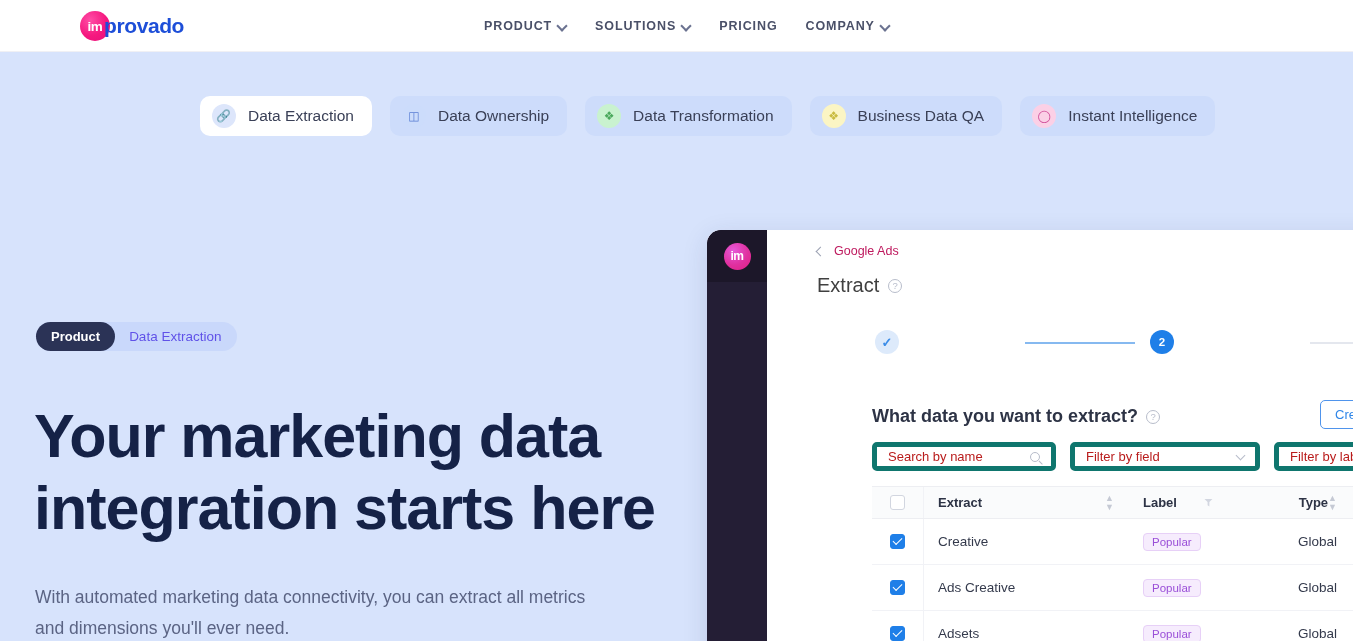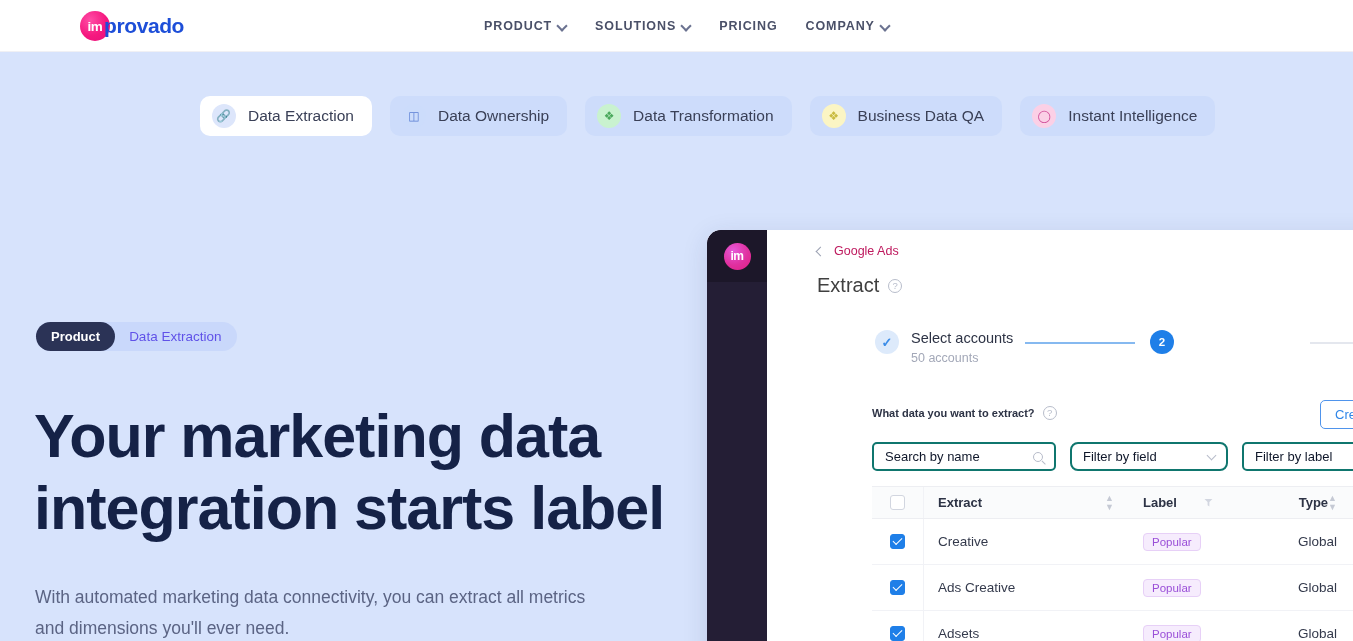--- a/index.html
+++ b/index.html
@@ -209,44 +209,44 @@
   .step-line {
     position: absolute; height: 1.6px; top: 12px;
   }
   .line-1 { left: 150px; width: 110px; background: #86b9f0; }
   .line-2 { left: 435px; width: 100px; background: #e4e7ee; }
 
   .section-q {
     position: absolute; left: 105px; top: 176px;
     display: flex; align-items: center; gap: 8px;
   }
-  .section-q-label { font-size: 11px; font-weight: 700; color: #2d3345; }
+  .section-q-label { font-size: 18px; font-weight: 700; color: #2d3345; }
 
   .create-tpl {
     position: absolute; left: 553px; top: 170px;
     height: 29px; padding: 0 14px;
     border: 1px solid #4f94ec; border-radius: 5px;
     background: #ffffff; color: #2f86e8;
     font-size: 13px; display: flex; align-items: center;
     cursor: pointer; white-space: nowrap;
     font-family: "Liberation Sans", sans-serif;
   }
 
   .filters {
     position: absolute; left: 105px; top: 212px;
     display: flex; gap: 14px;
   }
   .fld {
-    height: 29px; border: 2px solid #0f766e; border-radius: 5px;
+    height: 29px; border: 5px solid #0f766e; border-radius: 5px;
     background: #fff; display: flex; align-items: center;
     padding: 0 11px; justify-content: space-between;
-    font-size: 13px; color: #0f172a; cursor: text;
+    font-size: 13px; color: #b91c1c; cursor: text;
   }
   .fld-search { width: 184px; }
-  .fld-field { width: 158px; cursor: pointer; border-radius: 8px; }
+  .fld-field { width: 190px; cursor: pointer; }
   .fld-label { width: 180px; }
   .mag {
     width: 10px; height: 10px; border: 1.4px solid #b7bcca; border-radius: 50%;
     position: relative; flex: none;
   }
   .mag::after {
     content: ""; position: absolute; right: -4px; bottom: -3px;
     width: 5px; height: 1.4px; background: #b7bcca; transform: rotate(45deg);
   }
   .chev-sm {
@@ -354,21 +354,21 @@
         <span class="ftab-icon ico-intel">◯</span>
         <span class="ftab-label">Instant Intelligence</span>
       </div>
     </div>
 
     <div class="crumb-pill">
       <div class="crumb-badge">Product</div>
       <div class="crumb-link">Data Extraction</div>
     </div>
 
-    <h1 class="hero-h1">Your marketing data integration starts label</h1>
+    <h1 class="hero-h1">Your marketing data integration starts here</h1>
     <p class="hero-sub">With automated marketing data connectivity, you can extract all metrics and dimensions you'll ever need.</p>
 
     <div class="app-panel">
 
       <div class="app-sidebar">
         <div class="app-sidebar-top">
           <div class="app-logo">im</div>
         </div>
       </div>
 
@@ -383,24 +383,20 @@
           <div class="app-title">Extract</div>
           <div class="help-icon">?</div>
         </div>
 
         <div class="stepper">
           <div class="step-line line-1"></div>
           <div class="step-line line-2"></div>
 
           <div class="step step-1">
             <div class="step-mark mark-done">✓</div>
-            <div class="step-txt">
-              <div class="step-label">Select accounts</div>
-              <div class="step-meta">50 accounts</div>
-            </div>
           </div>
 
           <div class="step step-2">
             <div class="step-mark mark-active">2</div>
           </div>
 
         </div>
 
         <div class="section-q">
           <div class="section-q-label">What data you want to extract?</div>

